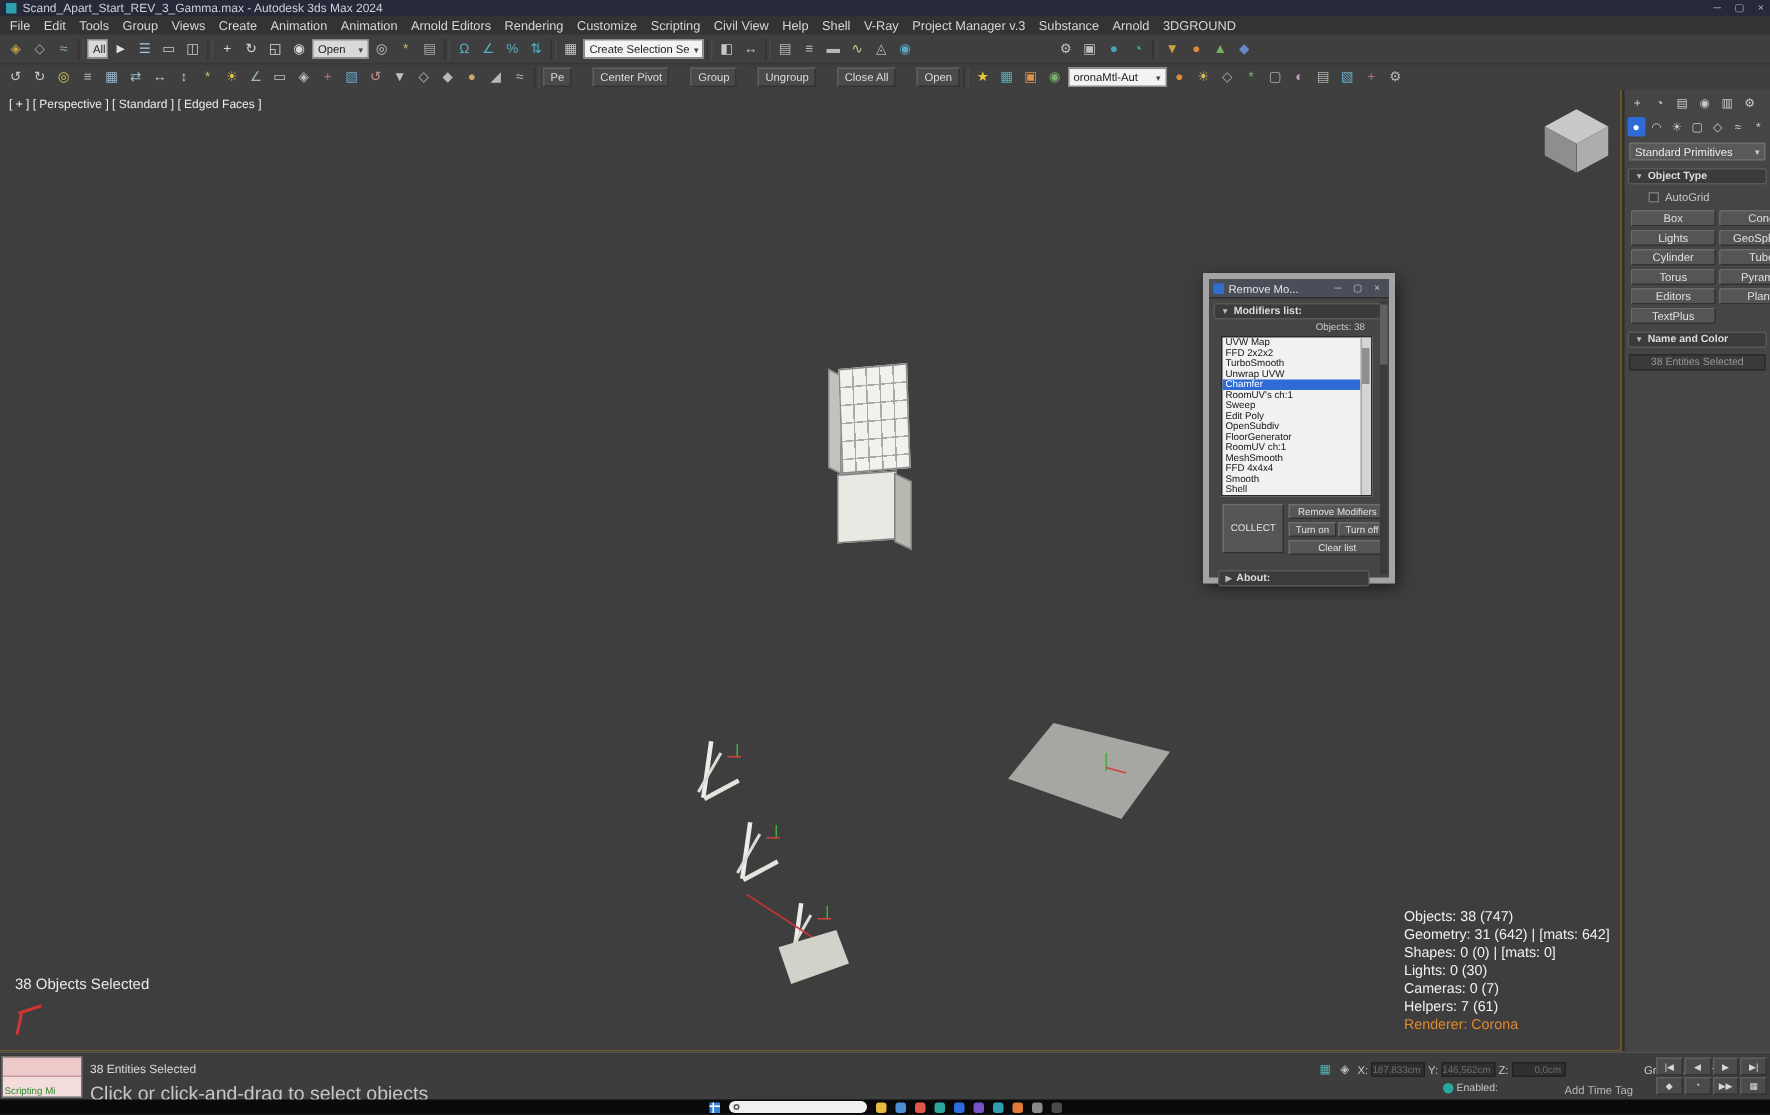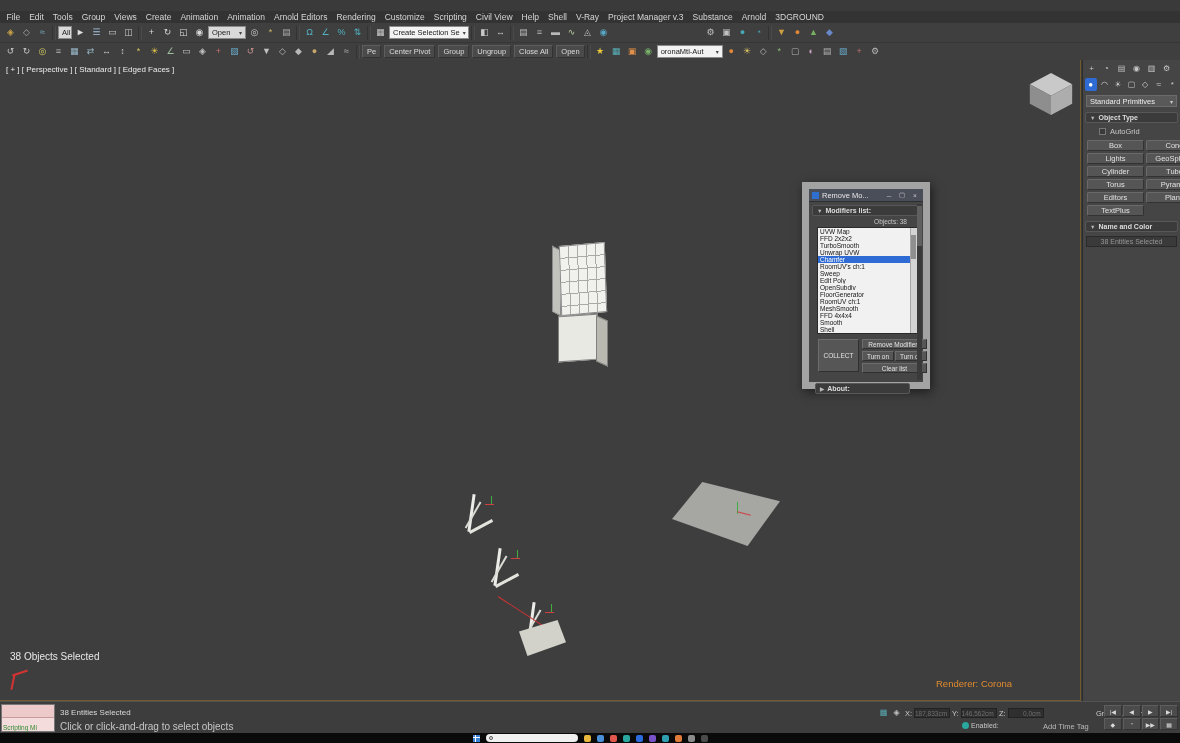--- a/index.html
+++ b/index.html
@@ -58,21 +58,21 @@
   .truss .t2 { position:absolute; left:0; bottom:4px; width:100%; height:3px; background:#e4e4de; transform:rotate(-28deg); }
   .truss .t3 { position:absolute; left:4px; top:6px; width:2px; height:80%; background:#dcdcd6; transform:rotate(30deg); }
   .truss .tg { position:absolute; right:2px; top:2px; width:1px; height:9px; background:#3fae3f; }
   .truss .tr { position:absolute; right:0; top:10px; width:9px; height:1px; background:#d04040; }
   .selbox { position:absolute; left:519px; top:560px; width:47px; height:36px; background:#d2d2cb; clip-path:polygon(0 32%,82% 0,100% 62%,18% 100%); filter:drop-shadow(0 0 1px #777); }
   .redline { position:absolute; left:498px; top:536px; width:78px; height:1px; background:#c33; transform:rotate(33deg); transform-origin:left center; }
   .axis-f1 { position:absolute; left:12px; top:612px; width:16px; height:2px; background:#d23434; transform:rotate(-18deg); }
   .axis-f2 { position:absolute; left:12px; top:614px; width:2px; height:16px; background:#d23434; transform:rotate(12deg); }
 
   
-  .dialog { position:absolute; left:802px; top:182px; width:128px; height:207px; background:#454545; border:7px solid #a3a3a3; box-shadow:2px 3px 10px rgba(0,0,0,.55); z-index:5; }
+  .dialog { position:absolute; left:802px; top:182px; width:128px; height:207px; background:#454545; border:4px solid #a3a3a3; box-shadow:2px 3px 10px rgba(0,0,0,.55); z-index:5; }
   .dlg-title { height:13px; background:#4a4e58; display:flex; align-items:center; padding:0 3px; gap:3px; border-bottom:1px solid #2e2e2e; }
   .dico { width:7px; height:7px; background:#2f6fd0; }
   .dlg-title .txt { font-size:7.5px; color:#e6e6e6; flex:1; white-space:nowrap; overflow:hidden; }
   .dlg-title .wc { font-size:6.5px; color:#c8c8c8; width:10px; text-align:center; }
   .roll { height:11px; background:#3b3b3b; border:1px solid #585858; border-radius:2px; display:flex; align-items:center; gap:3px; padding:0 4px; color:#ddd; font-size:7px; font-weight:bold; white-space:nowrap; overflow:hidden; }
   .roll .tri { font-size:5.5px; color:#bbb; }
   .dialog .roll { margin:3px 5px 0 3px; }
   .objcount { text-align:right; font-size:6.5px; color:#c8c8c8; padding:2px 16px 1px 0; }
   .listbox { position:absolute; left:8px; top:38px; width:101px; height:107px; background:#f1f1f1; border:1px solid #2a2a2a; overflow:hidden; }
   .listbox .items { position:absolute; top:0; left:0; right:7px; bottom:0; }
@@ -100,21 +100,21 @@
   .pbtn { height:11px; background:#555; border:1px solid #6a6a6a; border-bottom-color:#323232; border-right-color:#323232; border-radius:2px; color:#e0e0e0; font-size:7.5px; display:flex; align-items:center; justify-content:center; white-space:nowrap; overflow:hidden; }
   .namefield { margin:4px 3px 0; height:11px; background:#3a3a3a; border:1px solid #2a2a2a; display:flex; align-items:center; justify-content:center; font-size:7px; color:#969696; white-space:nowrap; overflow:hidden; }
 
   
   .statusbar { position:absolute; left:0; top:701px; width:1180px; height:32px; background:#3d3d3d; border-top:1px solid #525252; }
   .listener { position:absolute; left:1px; top:2px; width:54px; height:28px; border:1px solid #777; }
   .listener .top { height:13px; background:#eec9c9; border-bottom:1px solid #c89c9c; }
   .listener .bot { height:13px; background:#f5dcdc; display:flex; align-items:flex-end; padding:0 1px; }
   .listener .bot span { font-size:6.5px; color:#2e8b2e; white-space:nowrap; }
   .prompt1 { position:absolute; left:60px; top:6px; font-size:8px; color:#dadada; white-space:nowrap; }
-  .prompt2 { position:absolute; left:60px; top:19px; font-size:10px; color:#c6c6c6; white-space:nowrap; }
+  .prompt2 { position:absolute; left:60px; top:19px; font-size:13px; color:#c6c6c6; white-space:nowrap; }
   .sb-ic { position:absolute; width:11px; height:11px; display:flex; align-items:center; justify-content:center; font-size:8px; }
   .coord { position:absolute; top:6px; display:flex; align-items:center; gap:2px; font-size:7.5px; color:#c8c8c8; }
   .cfield { width:36px; height:10px; background:#2f2f2f; border:1px solid #222; font-size:6.5px; color:#6e6e6e; display:flex; align-items:center; justify-content:flex-end; padding-right:2px; white-space:nowrap; overflow:hidden; }
   .gridlabel { position:absolute; left:1096px; top:7px; font-size:7.5px; color:#cacaca; white-space:nowrap; }
   .timetag { position:absolute; left:1043px; top:20px; font-size:7.5px; color:#b8b8b8; white-space:nowrap; }
   .enabled { position:absolute; left:962px; top:20px; display:flex; align-items:center; gap:2px; font-size:7px; color:#c8c8c8; }
   .enabled .dot { width:7px; height:7px; border-radius:50%; background:#2aa7a0; }
   .transport { position:absolute; left:1104px; top:3px; width:74px; display:grid; grid-template-columns:repeat(4,1fr); grid-auto-rows:12px; gap:1px; }
   .tpbtn { background:#4b4b4b; border:1px solid #5e5e5e; border-bottom-color:#333; border-right-color:#333; color:#d8d8d8; font-size:6px; display:flex; align-items:center; justify-content:center; }
 
@@ -123,20 +123,29 @@
   .start { width:7px; height:7px; background:linear-gradient(#fff,#fff) center/1.2px 7px no-repeat,linear-gradient(#fff,#fff) center/7px 1.2px no-repeat,#3b82d6; }
   .searchpill { width:92px; height:8px; background:#f0f0f0; border-radius:4px; display:flex; align-items:center; padding:0 3px; }
   .lens { width:4px; height:4px; border:1px solid #555; border-radius:50%; }
   .appic { width:7px; height:7px; border-radius:2px; }
 </style>
 </head>
 <body>
 
 <div id="screen">
 
+  <div class="titlebar">
+    <span class="appicon"></span>
+    <span class="titletxt">Scand_Apart_Start_REV_3_Gamma.max - Autodesk 3ds Max 2024</span>
+    <span class="wincontrols">
+      <span>─</span>
+      <span>▢</span>
+      <span>×</span>
+    </span>
+  </div>
 
   <div class="menubar">
 
   <span>File</span>
       <span>Edit</span>
       <span>Tools</span>
       <span>Group</span>
       <span>Views</span>
       <span>Create</span>
       <span>Animation</span>
@@ -263,21 +272,21 @@
         <span class="ic" style="color: rgb(104, 168, 200);">▧</span>
         <span class="ic" style="color: rgb(200, 144, 144);">↺</span>
         <span class="ic" style="color: rgb(192, 192, 192);">▼</span>
         <span class="ic" style="color: rgb(184, 184, 184);">◇</span>
         <span class="ic" style="color: rgb(184, 184, 184);">◆</span>
         <span class="ic" style="color: rgb(200, 168, 104);">●</span>
         <span class="ic" style="color: rgb(184, 184, 184);">◢</span>
         <span class="ic" style="color: rgb(184, 184, 184);">≈</span>
       </span>
     <span class="sep"></span>
-    <span class="grp" style="gap:3px">
+    <span class="grp" style="gap:14px">
 
     <span class="tbtn">Pe</span>
         <span class="tbtn">Center Pivot</span>
         <span class="tbtn">Group</span>
         <span class="tbtn">Ungroup</span>
         <span class="tbtn">Close All</span>
         <span class="tbtn">Open</span>
       </span>
     <span class="sep"></span>
     <span class="grp">
@@ -343,20 +352,29 @@
         <i class="t3"></i>
         <i class="tg"></i>
         <i class="tr"></i>
       </div>
     <div class="redline"></div>
     <div class="selbox"></div>
 
     <div class="axis-f1"></div>
     <div class="axis-f2"></div>
 
+    <div class="stats">
+
+    <div>Objects: 38 (747)</div>
+        <div>Geometry: 31 (642)   |  [mats: 642]</div>
+        <div>Shapes: 0 (0)   |  [mats: 0]</div>
+        <div>Lights: 0 (30)</div>
+        <div>Cameras: 0 (7)</div>
+        <div>Helpers: 7 (61)</div>
+      </div>
     <div class="renderer">Renderer: Corona</div>
     <div class="sel-count">38 Objects Selected</div>
   </div>
 
   <div class="dialog">
     <div class="dlg-title">
       <span class="dico"></span>
       <span class="txt">Remove Mo...</span>
       <span class="wc">─</span>
       <span class="wc">▢</span>

